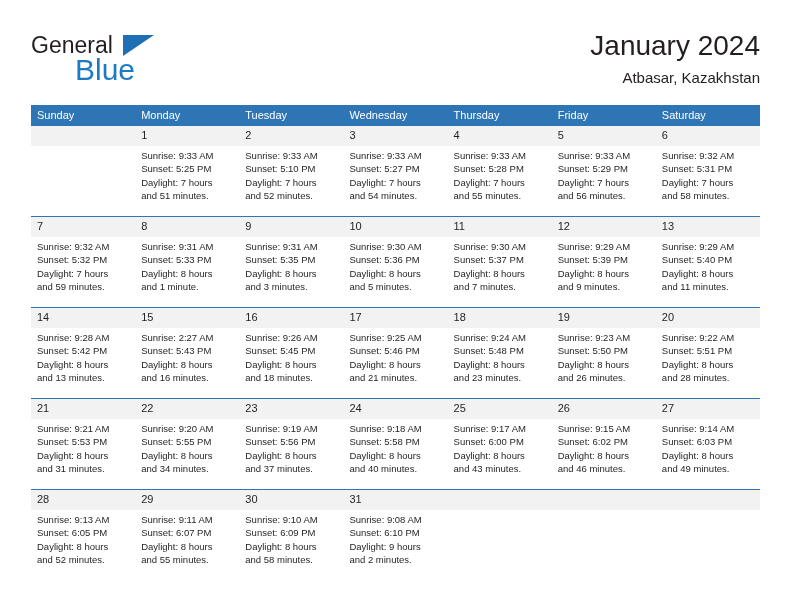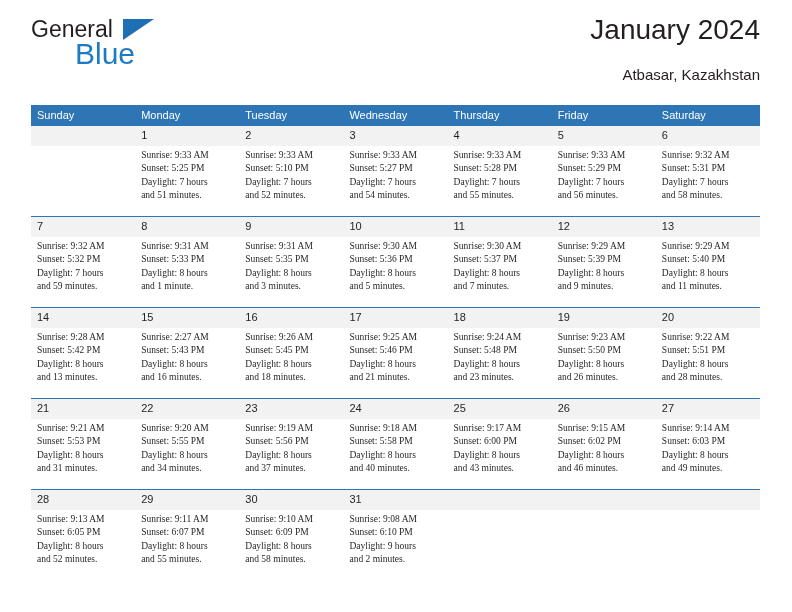--- a/index.html
+++ b/index.html
@@ -18,21 +18,21 @@
     position: relative;
     width: 792px;
     height: 612px;
     box-sizing: border-box;
   }
 
   
   .top {
     position: absolute;
     left: 31px;
-    top: 16px;
+    top: 32px;
     right: 32px;
     height: 70px;
   }
   .logo {
     position: absolute;
     left: 0;
     top: 0;
     width: 240px;
   }
   .logo-row1 {
@@ -71,21 +71,21 @@
   .cal-title {
     font-size: 28px;
     color: #231f20;
     line-height: 36px;
     white-space: nowrap;
   }
   .cal-subtitle {
     font-size: 15px;
     color: #231f20;
     line-height: 22px;
-    margin-top: 16px;
+    margin-top: 3px;
     white-space: nowrap;
   }
 
   
   .cal {
     position: absolute;
     left: 31px;
     top: 105px;
     width: 729px;
     border-collapse: collapse;
@@ -128,21 +128,20 @@
     color: #231f20;
   }
   .cell.empty .daynum {
     color: transparent;
   }
   .info {
     padding: 3px 5px 0 6px;
     font-size: 9.5px;
     line-height: 13.3px;
     color: #231f20;
-    font-family: Liberation Serif, serif;
   }
   .info div {
     white-space: nowrap;
   }
 </style>
 </head>
 <body>
 
 <div class="page">
 

